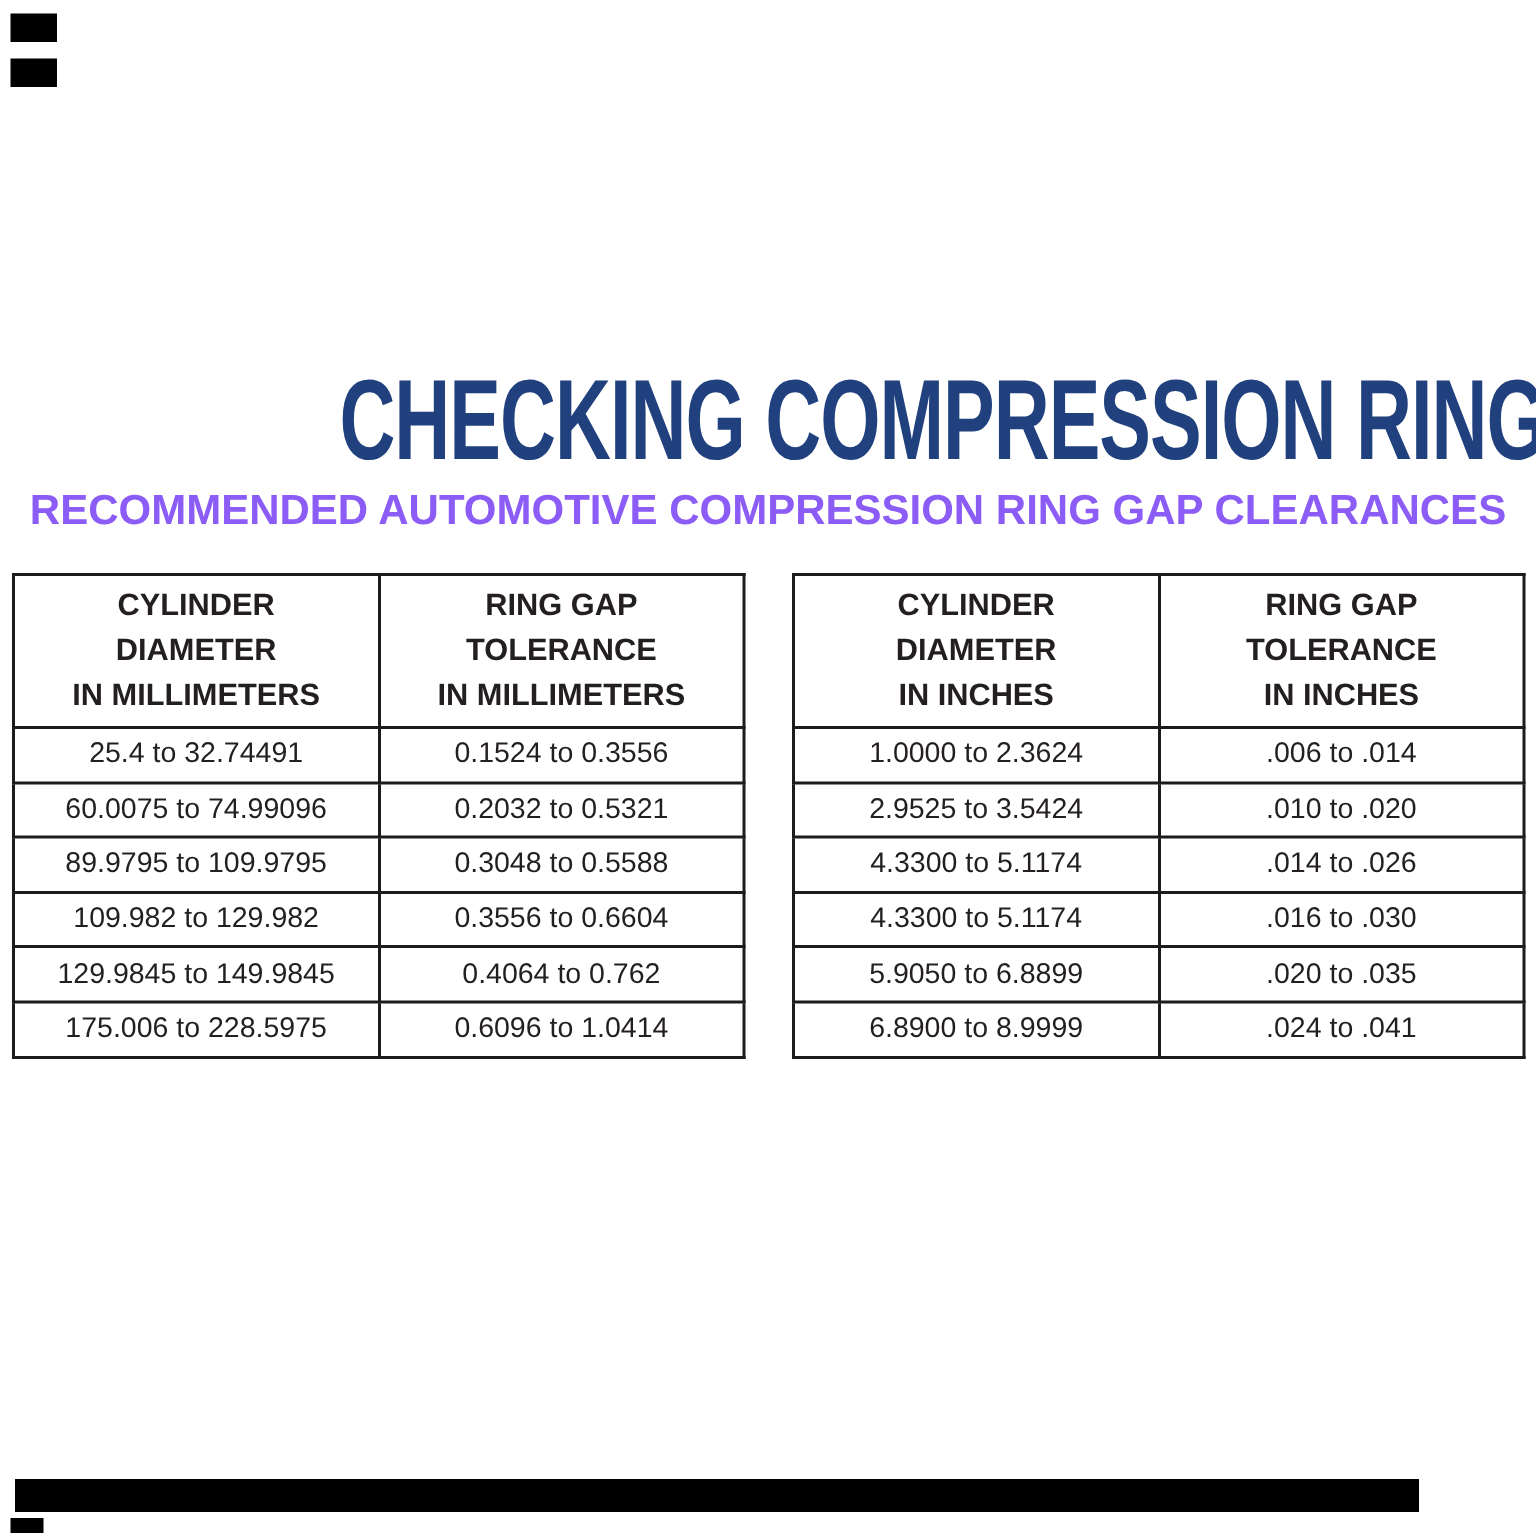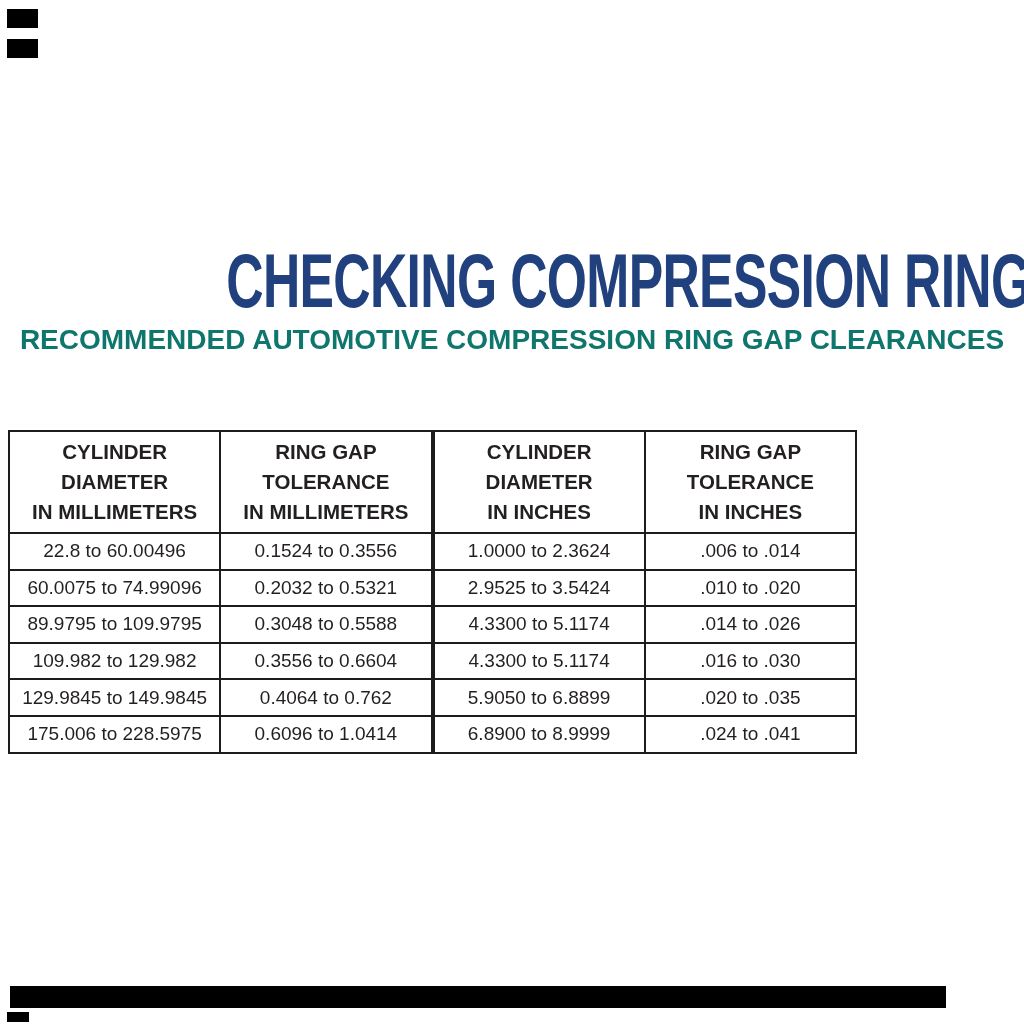--- a/index.html
+++ b/index.html
@@ -45,36 +45,35 @@
     letter-spacing: -1px;
   }
 
   
   .page-subtitle {
     position: absolute;
     left: 0;
     right: 0;
     top: 302px;
     text-align: center;
-    color: #0f766e;
+    color: #8b5cf6;
     font-weight: bold;
     font-size: 28px;
     line-height: 30px;
     white-space: nowrap;
   }
 
   
   .tables-row {
     position: absolute;
     left: 8px;
     top: 382px;
-    width: 849px;
+    width: 1009px;
     display: flex;
     justify-content: space-between;
-    margin-top: 48px;
   }
   table.spec-table {
     border-collapse: collapse;
     width: 489px;
     table-layout: fixed;
     background: #ffffff;
   }
   .spec-table th,
   .spec-table td {
     border: 2px solid #1c1c1c;
@@ -119,21 +118,21 @@
         </th>
         <th>
           <span class="hdr-line">RING GAP</span>
           <span class="hdr-line">TOLERANCE</span>
           <span class="hdr-line">IN MILLIMETERS</span>
         </th>
       </tr>
     </thead>
     <tbody>
       <tr>
-        <td>22.8 to 60.00496</td>
+        <td>25.4 to 32.74491</td>
         <td>0.1524 to 0.3556</td>
       </tr>
       <tr>
         <td>60.0075 to 74.99096</td>
         <td>0.2032 to 0.5321</td>
       </tr>
       <tr>
         <td>89.9795 to 109.9795</td>
         <td>0.3048 to 0.5588</td>
       </tr>

